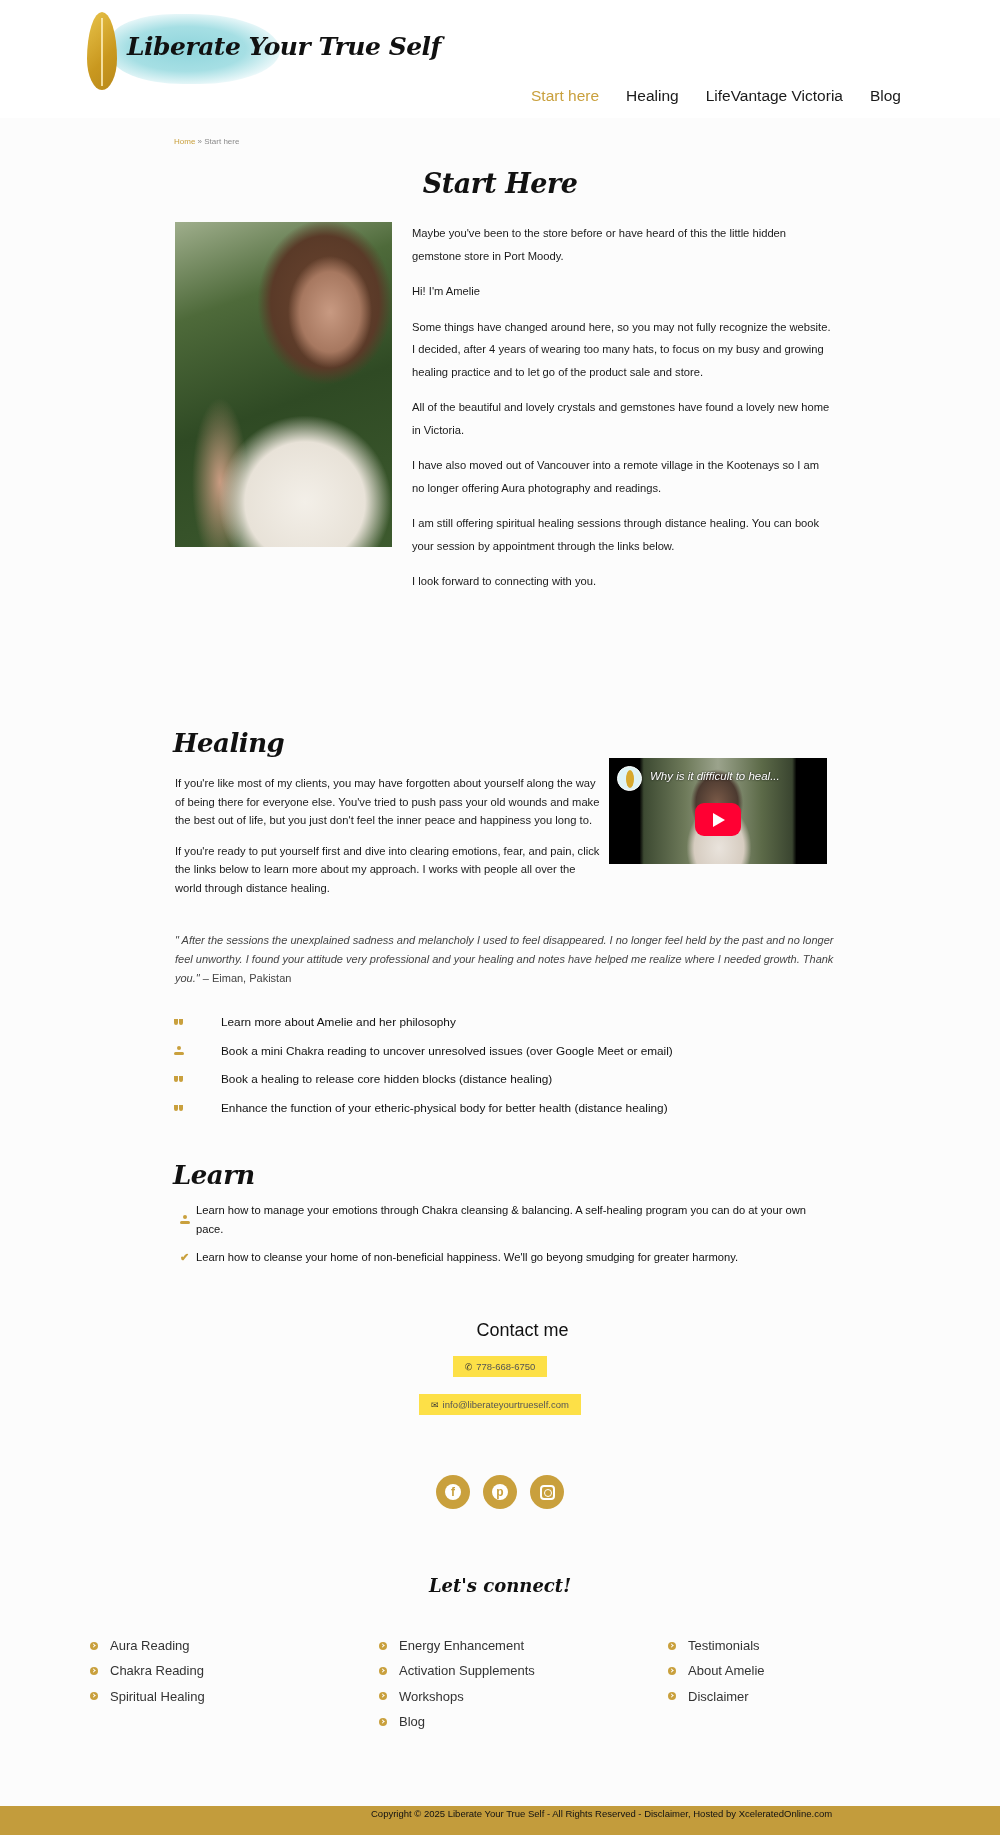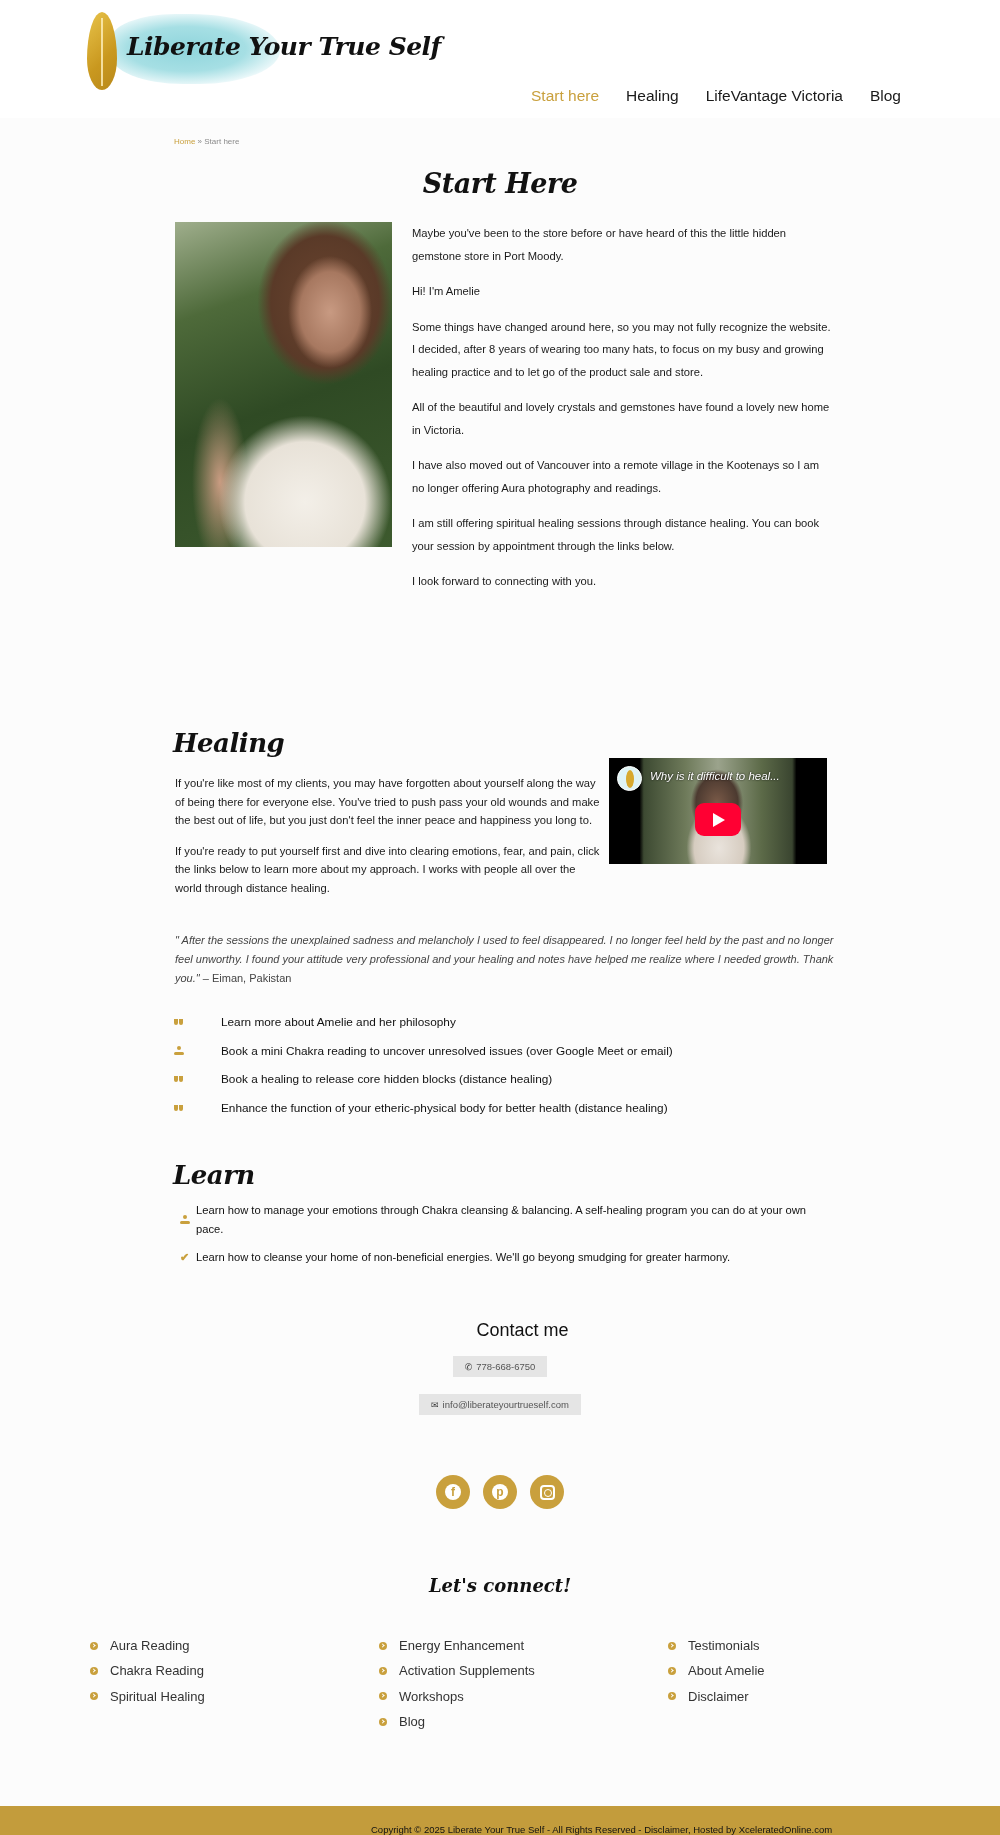--- a/index.html
+++ b/index.html
@@ -147,21 +147,21 @@
   .learn-list .bicon { margin-right: 6px; }
   .contact-title {
     position: absolute; left: 0; width: 1000px; top: 1320px; text-align: center;
     font-family: "Liberation Sans", sans-serif; font-size: 18px; color: #111; padding-left: 45px;
   }
   .contact-pill {
     position: absolute; left: 0; width: 1000px; text-align: center;
     font-family: "Liberation Sans", sans-serif; font-size: 9.5px; color: #555;
   }
   .contact-pill span.box {
-    display: inline-block; background: #e5e5e5; padding: 5px 12px;
+    display: inline-block; background: #fde047; padding: 5px 12px;
   }
   .contact-pill .ic { color: #333; margin-right: 4px; font-size: 9px; }
   .socials {
     position: absolute; left: 0; width: 1000px; top: 1475px;
     display: flex; justify-content: center; gap: 13px;
   }
   .social {
     width: 34px; height: 34px; border-radius: 50%; background: #c9a03d;
     display: flex; align-items: center; justify-content: center;
     color: #fff; font-family: "Liberation Sans", sans-serif; font-weight: bold; font-size: 15px;
@@ -192,21 +192,21 @@
   }
   .footer-col .arrow::after {
     content: ""; position: absolute; left: 2px; top: 2px; width: 2px; height: 2px;
     border-right: 1.3px solid #fff; border-top: 1.3px solid #fff; transform: rotate(45deg);
   }
   .copyright {
     position: absolute; left: 0; top: 1806px; width: 1000px; height: 29px;
     background: #c39c3c;
     font-family: "Liberation Sans", sans-serif; font-size: 9.5px; color: #111;
   }
-  .copyright span { position: absolute; left: 371px; top: 18px; white-space: nowrap; }
+  .copyright span { position: absolute; left: 371px; top: 2px; white-space: nowrap; }
 </style>
 </head>
 <body>
 
 <header class="header">
   <div class="logo">
     <div class="logo-splash"></div>
     <div class="logo-feather"></div>
     <div class="logo-text">Liberate Your True Self</div>
   </div>
@@ -223,21 +223,21 @@
   <span>»</span>
   <span>Start here</span>
 </div>
 
 <h1 class="page-title script-title">Start Here</h1>
 
 <div class="portrait"></div>
 <div class="intro">
   <p>Maybe you've been to the store before or have heard of this the little hidden gemstone store in Port Moody.</p>
   <p>Hi! I'm Amelie</p>
-  <p>Some things have changed around here, so you may not fully recognize the website. I decided, after 8 years of wearing too many hats, to focus on my busy and growing healing practice and to let go of the product sale and store.</p>
+  <p>Some things have changed around here, so you may not fully recognize the website. I decided, after 4 years of wearing too many hats, to focus on my busy and growing healing practice and to let go of the product sale and store.</p>
   <p>All of the beautiful and lovely crystals and gemstones have found a lovely new home in Victoria.</p>
   <p>I have also moved out of Vancouver into a remote village in the Kootenays so I am no longer offering Aura photography and readings.</p>
   <p>I am still offering spiritual healing sessions through distance healing. You can book your session by appointment through the links below.</p>
   <p>I look forward to connecting with you.</p>
 </div>
 
 <h2 class="section-title script-title" style="top:728px;">Healing</h2>
 <div class="healing-text">
   <p>If you're like most of my clients, you may have forgotten about yourself along the way of being there for everyone else. You've tried to push pass your old wounds and make the best out of life, but you just don't feel the inner peace and happiness you long to.</p>
   <p>If you're ready to put yourself first and dive into clearing emotions, fear, and pain, click the links below to learn more about my approach. I works with people all over the world through distance healing.</p>
@@ -272,21 +272,21 @@
 </ul>
 
 <h2 class="section-title script-title" style="top:1160px;">Learn</h2>
 <ul class="learn-list">
   <li>
     <span class="bicon heart-hand-icon"></span>
     <span>Learn how to manage your emotions through Chakra cleansing &amp; balancing. A self-healing program you can do at your own pace.</span>
   </li>
   <li>
     <span class="bicon check-icon">✔</span>
-    <span>Learn how to cleanse your home of non-beneficial energies. We'll go beyong smudging for greater harmony.</span>
+    <span>Learn how to cleanse your home of non-beneficial happiness. We'll go beyong smudging for greater harmony.</span>
   </li>
 </ul>
 
 <div class="contact-title">Contact me</div>
 <div class="contact-pill" style="top:1356px;">
   <span class="box"><span class="ic">✆</span><span>778-668-6750</span></span>
 </div>
 <div class="contact-pill" style="top:1394px;">
   <span class="box"><span class="ic">✉</span><span>info@liberateyourtrueself.com</span></span>
 </div>

